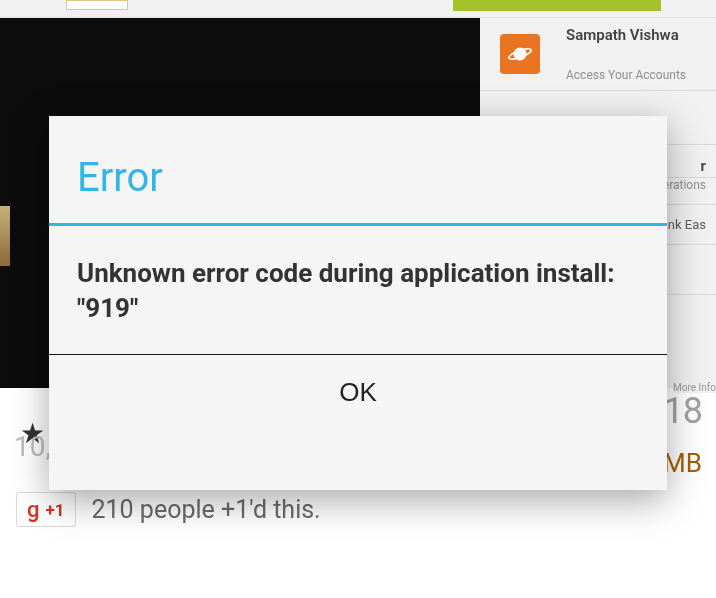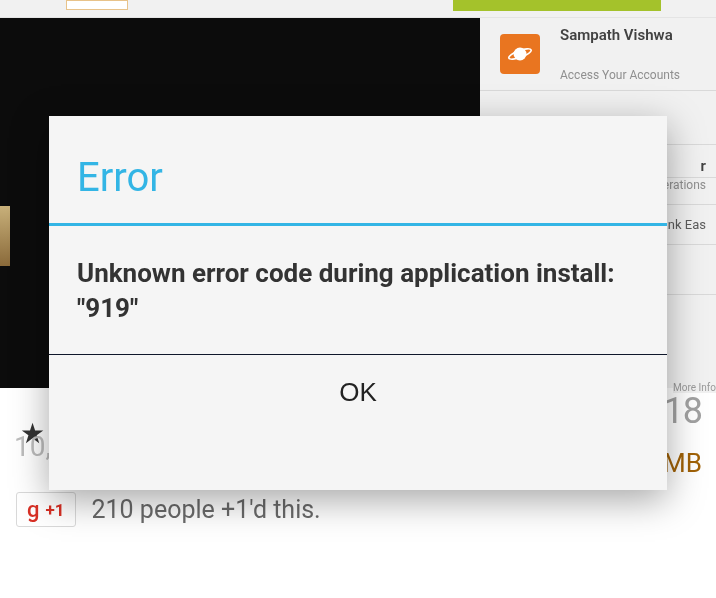--- a/index.html
+++ b/index.html
@@ -52,21 +52,21 @@
       height: 60px;
       background: linear-gradient(#c8b07a, #8a6a3a);
     }
     .sidebar {
       flex: 1;
       background: #f1f1f1;
     }
     .app-row {
       display: flex;
       align-items: center;
-      gap: 20px;
+      gap: 26px;
       padding: 8px 10px 8px 20px;
       border-bottom: 1px solid #d9d9d9;
       background: #f1f1f1;
     }
     .app-icon {
       width: 40px;
       height: 40px;
       background: #e97520;
       border-radius: 4px;
       display: flex;

